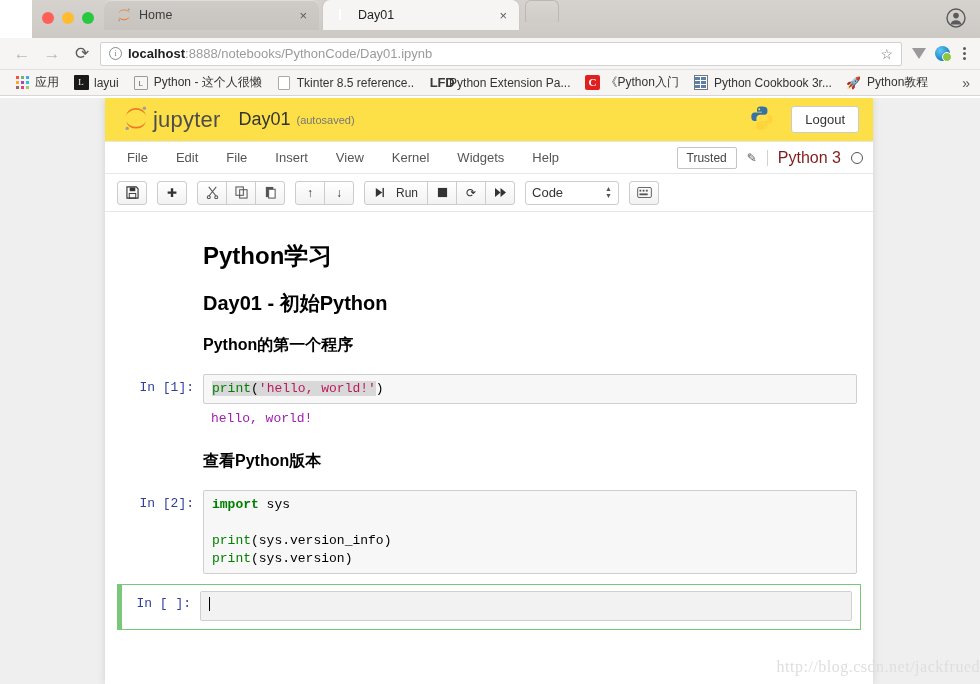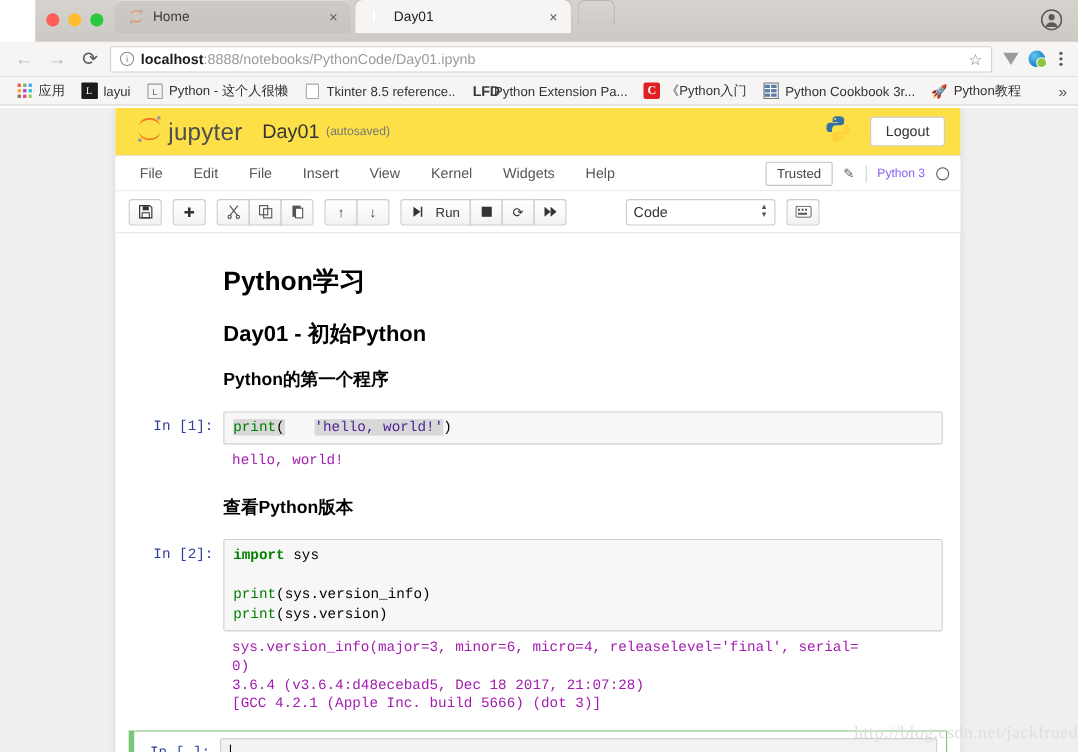--- a/index.html
+++ b/index.html
@@ -237,21 +237,21 @@
     font-size: 13px; color: #555;
   }
   .jp-menubar .mi { padding: 6px 14px; }
   .jp-menu-right { margin-left: auto; display: flex; align-items: center; gap: 10px; }
   .trusted-badge {
     border: 1px solid #c4c4c4; border-radius: 2px;
     padding: 3px 9px; font-size: 12px; color: #444; background: #fff;
   }
   .pencil { font-size: 12px; color: #555; }
   .vdiv { width: 1px; height: 16px; background: #d2d2d2; }
-  .kernel-name { font-size: 11px; color: #8b5cf6; }
+  .kernel-name { font-size: 16px; color: #7f1d1d; }
   .kernel-idle {
     width: 12px; height: 12px; border-radius: 50%;
     border: 1.5px solid #555;
   }
 
   
   .jp-toolbar {
     height: 38px; display: flex; align-items: center;
     padding: 0 12px; gap: 10px;
     background: #fff;
@@ -265,27 +265,26 @@
     display: flex; align-items: center; justify-content: center;
     font-size: 12px; color: #333;
     margin-left: -1px;
     padding: 0 6px;
   }
   .btn-group .tbtn:first-child { margin-left: 0; border-radius: 3px 0 0 3px; }
   .btn-group .tbtn:last-child { border-radius: 0 3px 3px 0; }
   .btn-group.single .tbtn { border-radius: 3px; }
   .run-btn { gap: 11px; padding: 0 9px; }
   .celltype-select {
-    height: 24px; width: 136px;
+    height: 24px; width: 94px;
     border: 1px solid #ccc; border-radius: 3px;
     background: #fff;
     display: flex; align-items: center;
     padding: 0 6px; font-size: 13px; color: #333;
     position: relative;
-    margin-left: 44px;
   }
   .spin {
     margin-left: auto; display: flex; flex-direction: column;
     gap: 1px; align-items: center; color: #555;
   }
   .spin i { font-size: 7px; line-height: 6px; font-style: normal; }
 
   
   .nb-body { padding: 16px 0 0 0; }
   .cell-row { display: flex; padding: 0 16px; }
@@ -311,21 +310,21 @@
     padding: 5px 8px;
     font-family: "Liberation Mono", monospace;
     font-size: 13px; line-height: 18px;
     color: #000;
     white-space: pre;
     overflow: hidden;
   }
   .code-input.empty-cell { background: #f2f2f2; min-height: 24px; }
   .tok-kw { color: #008000; font-weight: 700; }
   .tok-fn { color: #008000; }
-  .tok-str { color: #4c1d95; margin-left: 27px; }
+  .tok-str { color: #be185d; }
   .tok-plain { color: #000; }
   .sel-range { background: #d8d8d8; }
   .caret {
     display: inline-block; width: 1px; height: 14px;
     background: #000; vertical-align: -2px;
   }
 
   .out-row { display: flex; padding: 0 16px; }
   .out-text {
     flex: 1;
@@ -648,27 +647,20 @@
           <h3 class="nb">查看Python版本</h3>
         </div>
 
         <div class="cell-row">
           <div class="prompt">In [2]:</div>
           <div class="code-input"><span class="tok-kw">import</span><span class="tok-plain"> sys</span>
 <br><span class="tok-fn">print</span><span class="tok-plain">(sys.version_info)</span>
 <span class="tok-fn">print</span><span class="tok-plain">(sys.version)</span></div>
         </div>
 
-        <div class="out-row">
-          <div class="prompt"></div>
-          <div class="out-text">sys.version_info(major=3, minor=6, micro=4, releaselevel='final', serial=
-0)
-3.6.4 (v3.6.4:d48ecebad5, Dec 18 2017, 21:07:28)
-[GCC 4.2.1 (Apple Inc. build 5666) (dot 3)]</div>
-        </div>
 
         <div class="cell-selected">
           <div class="prompt">In [ ]:</div>
           <div class="code-input empty-cell"><span class="caret"></span></div>
         </div>
 
       </div>
     </div>
 
     <div class="watermark">http://blog.csdn.net/jackfrued</div>

